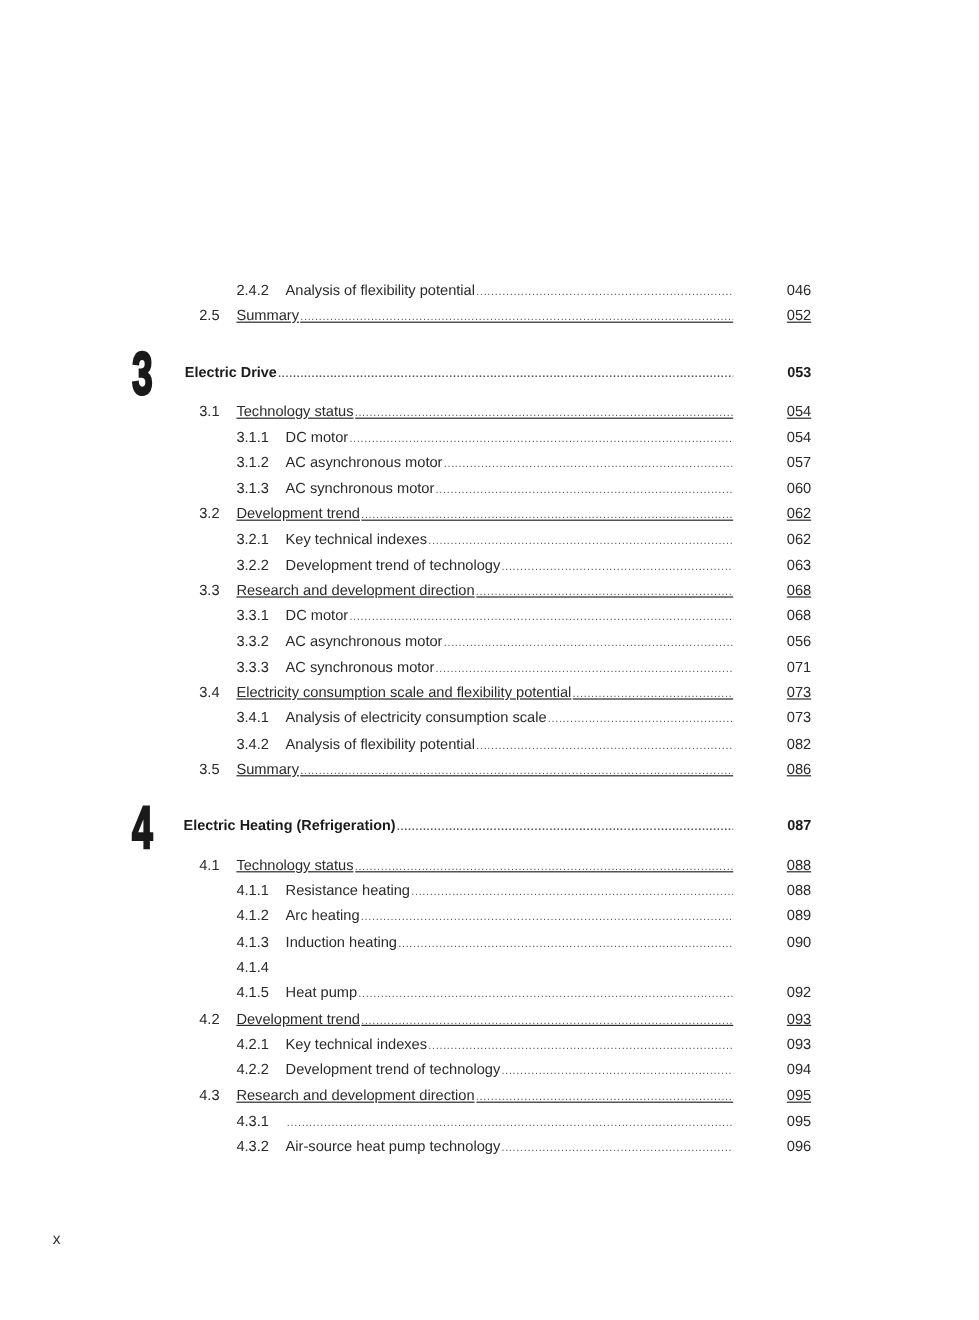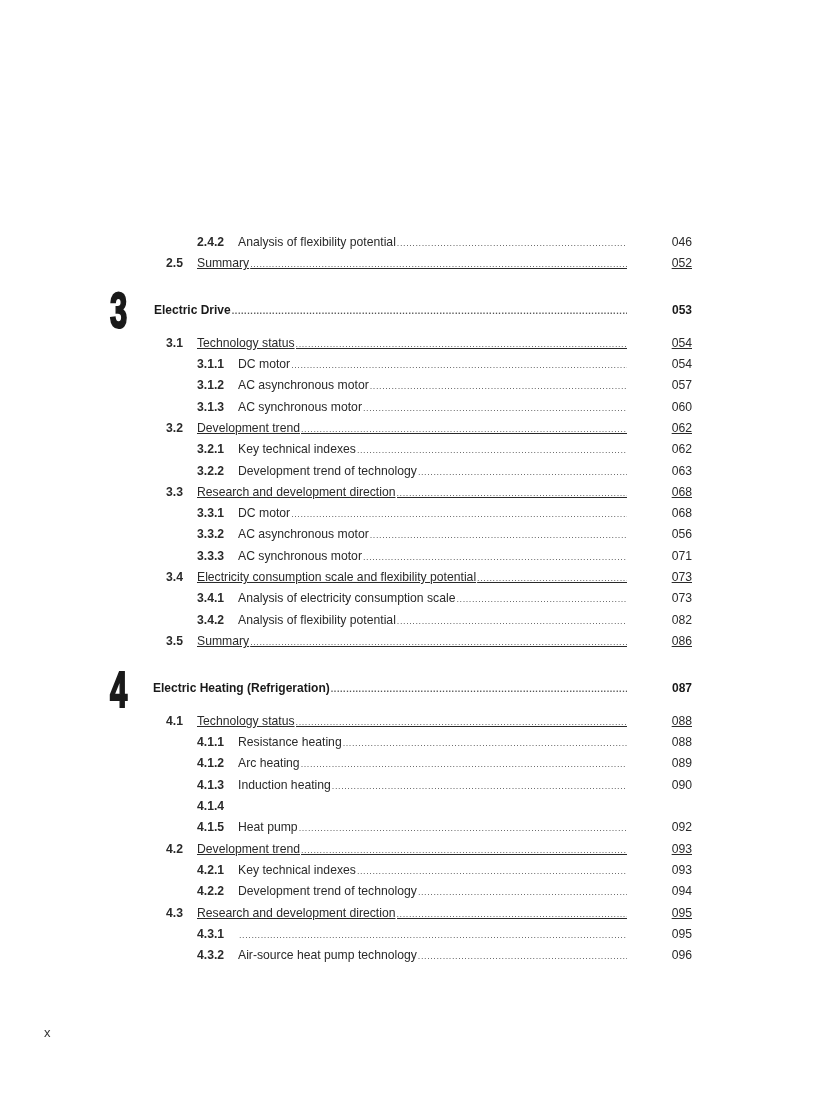--- a/index.html
+++ b/index.html
@@ -1,21 +1,21 @@
 <!DOCTYPE html>
 <html><head>
 <meta charset="utf-8">
 <style>
   html, body { margin: 0; padding: 0; background: #ffffff; }
   body { width: 816px; height: 1100px; position: relative; overflow: hidden;
          font-family: "Liberation Sans", sans-serif; color: #2a2a2a; }
   .page { position: absolute; left: 0; top: 0; width: 816px; height: 1100px; }
   .row { position: absolute; left: 0; width: 816px; height: 18px; font-size: 12.2px; line-height: 18px; }
-  .num { position: absolute; white-space: nowrap; font-weight: bold; }
-  .entry { position: absolute; right: 124px; display: flex; align-items: baseline; white-space: nowrap; }
+  .num { position: absolute; white-space: nowrap; }
+  .entry { position: absolute; right: 140px; display: flex; align-items: baseline; white-space: nowrap; }
   .entry .title { flex: 0 0 auto; }
   .entry .dots { flex: 1 1 auto; overflow: hidden; margin: 0 1px; color: #555; font-size: 9px; letter-spacing: 0.6px; }
   .entry .dots::after { content: "................................................................................................................................................................................................................................................"; }
   .entry .pg { flex: 0 0 auto; margin-left: 44px; }
   .lvl2 .num { left: 166px; }
   .lvl2 .entry { left: 197px; text-decoration: underline; }
   .lvl3 .num { left: 197px; }
   .lvl3 .entry { left: 238px; }
   .chap .entry { left: 154px; font-weight: bold; font-size: 12px; color: #1a1a1a; }
   .chapnum { position: absolute; left: 110px; font-family: "Liberation Sans", sans-serif; font-weight: bold;

